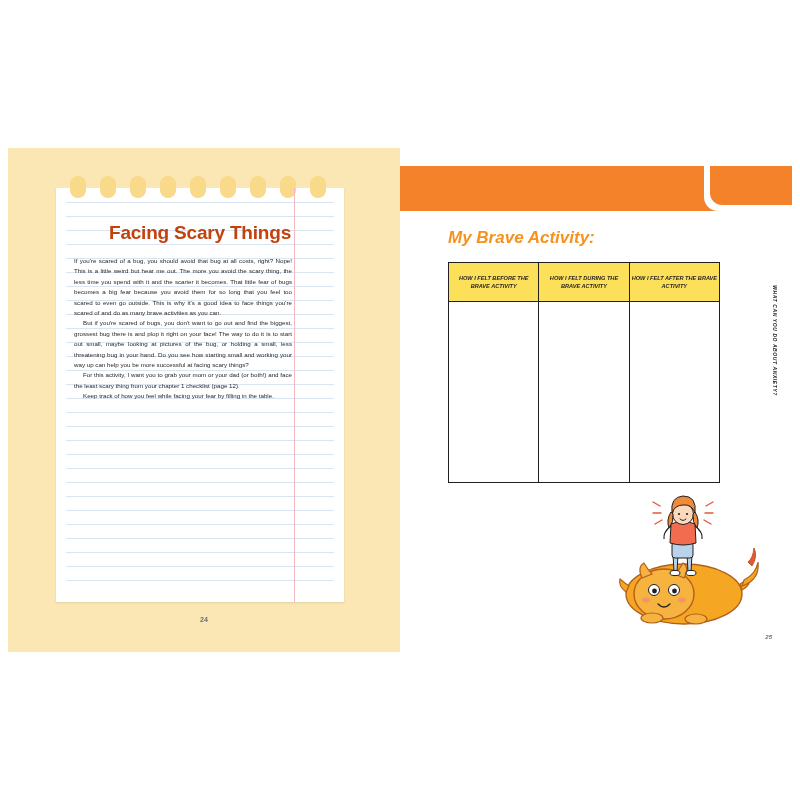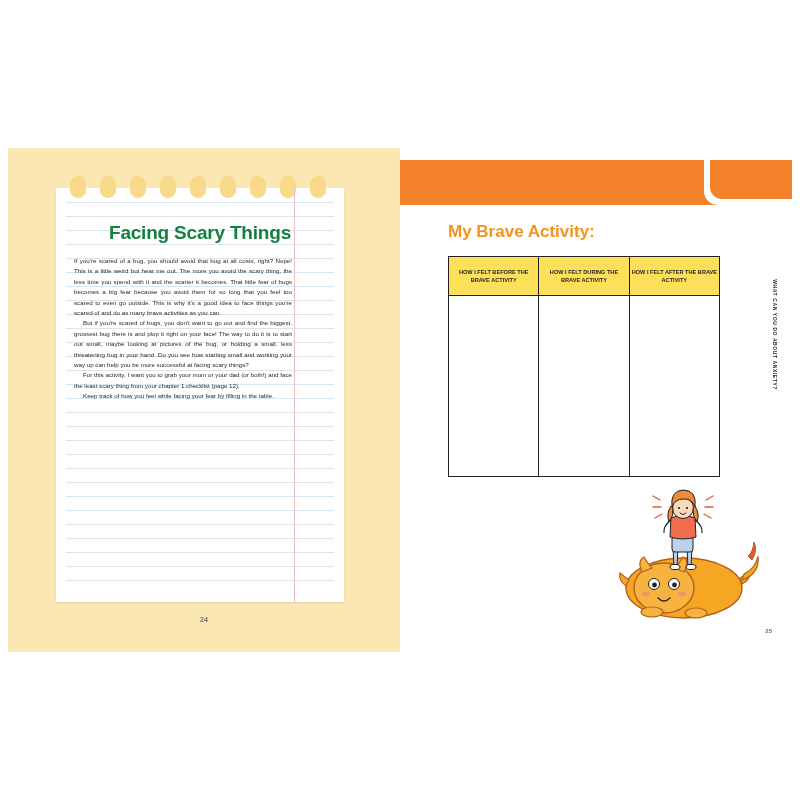--- a/index.html
+++ b/index.html
@@ -70,21 +70,21 @@
     height: 1px;
     background: #d9e6f2;
   }
 
   .note-title {
     position: absolute;
     left: 0;
     top: 34px;
     width: 288px;
     text-align: center;
-    color: #15803d;
+    color: #c2410c;
     font-size: 19px;
     font-weight: bold;
     letter-spacing: -0.2px;
   }
 
   .note-body {
     position: absolute;
     left: 18px;
     top: 68px;
     width: 218px;
@@ -108,24 +108,25 @@
     text-align: center;
     font-size: 7px;
     color: #6d6e71;
     font-weight: bold;
   }
 
   
   .page-right {
     position: absolute;
     left: 400px;
-    top: 12px;
+    top: 18px;
     width: 392px;
     height: 504px;
     background: #ffffff;
+    font-style: italic;
   }
   .tab-band {
     position: absolute;
     left: 0;
     top: 0;
     width: 392px;
     height: 45px;
     background: #f4822a;
     border-bottom-right-radius: 14px;
   }

